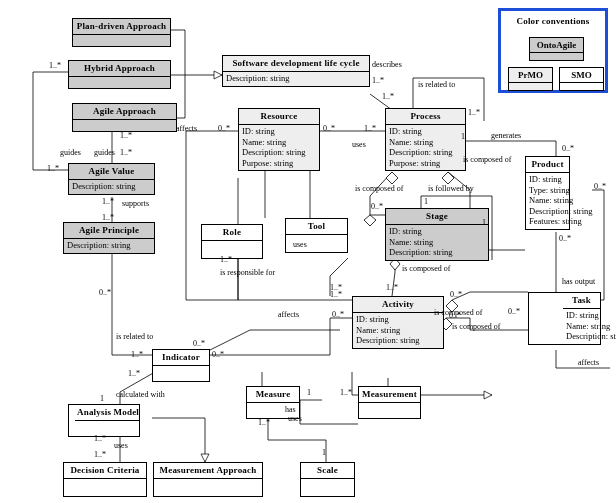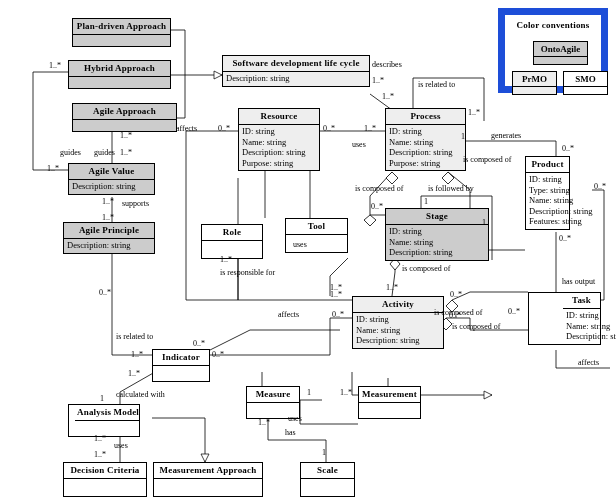--- a/index.html
+++ b/index.html
@@ -70,21 +70,21 @@
   .mult-label {
     position: absolute;
     font-size: 8px;
     line-height: 9px;
     color: #000000;
     white-space: nowrap;
     z-index: 6;
   }
   #legend-box {
     position: absolute;
-    border: 7px solid #1d4ed8;
+    border: 3px solid #1d4ed8;
     background: #ffffff;
     box-sizing: border-box;
     z-index: 8;
   }
   #legend-title {
     text-align: center;
     font-size: 9px;
     font-weight: bold;
     padding-top: 5px;
     letter-spacing: 0.2px;
@@ -381,21 +381,21 @@
   <div class="edge-label" style="left:402px; top:264px;">is composed of</div>
   <div class="edge-label" style="left:434px; top:308px;">is composed of</div>
   <div class="edge-label" style="left:452px; top:322px;">is composed of</div>
   <div class="edge-label" style="left:562px; top:277px;">has output</div>
   <div class="edge-label" style="left:278px; top:310px;">affects</div>
   <div class="edge-label" style="left:578px; top:358px;">affects</div>
   <div class="edge-label" style="left:116px; top:332px;">is related to</div>
   <div class="edge-label" style="left:116px; top:390px;">calculated with</div>
   <div class="edge-label" style="left:114px; top:441px;">uses</div>
   <div class="edge-label" style="left:288px; top:414px;">uses</div>
-  <div class="edge-label" style="left:285px; top:428px;">has</div>
+  <div class="edge-label" style="left:285px; top:405px;">has</div>
 
   <div class="mult-label" style="left:49px; top:61px;">1..*</div>
   <div class="mult-label" style="left:120px; top:131px;">1..*</div>
   <div class="mult-label" style="left:47px; top:164px;">1..*</div>
   <div class="mult-label" style="left:120px; top:148px;">1..*</div>
   <div class="mult-label" style="left:102px; top:197px;">1..*</div>
   <div class="mult-label" style="left:102px; top:213px;">1..*</div>
   <div class="mult-label" style="left:99px; top:288px;">0..*</div>
   <div class="mult-label" style="left:372px; top:76px;">1..*</div>
   <div class="mult-label" style="left:382px; top:92px;">1..*</div>

